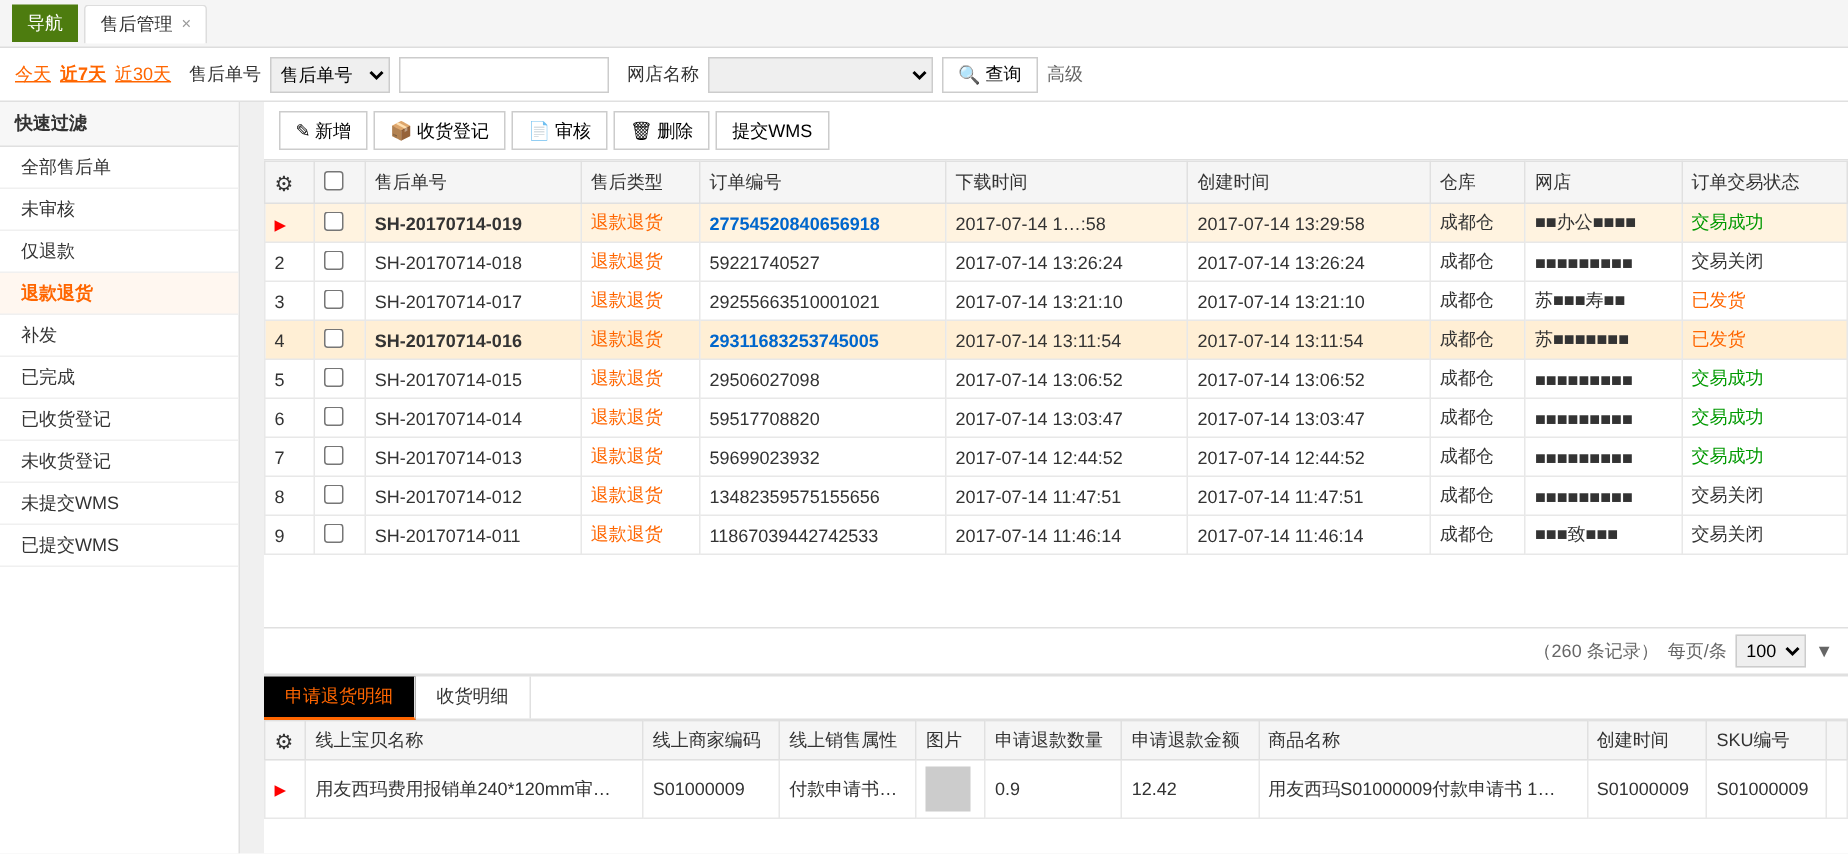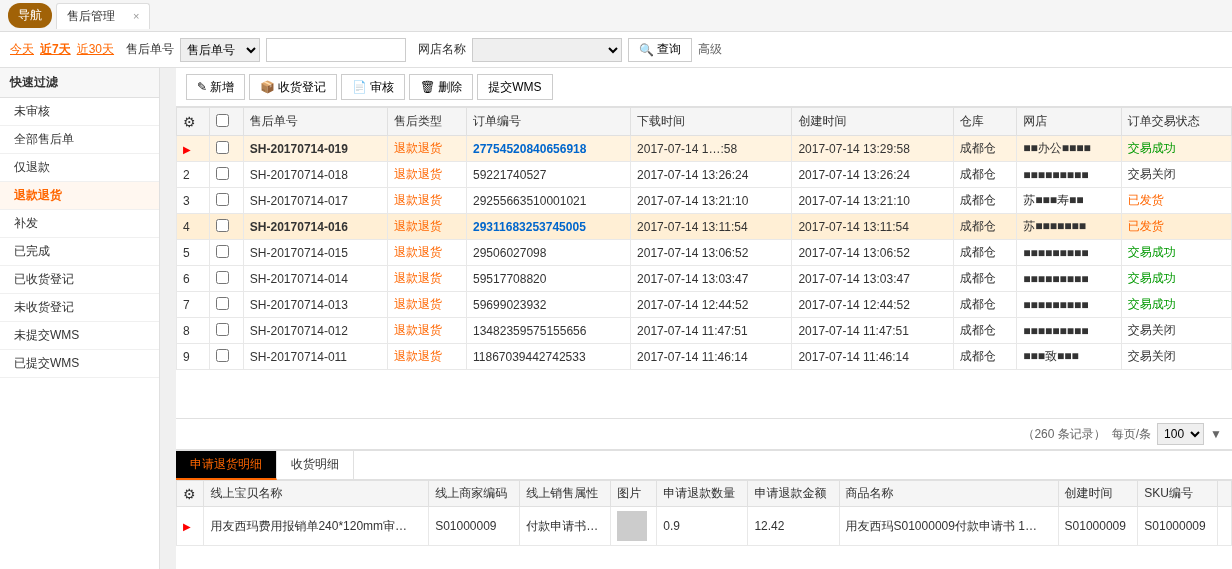--- a/index.html
+++ b/index.html
@@ -7,26 +7,26 @@
 
     
     .top-nav {
       display: flex; align-items: center;
       background: #f5f5f5;
       border-bottom: 1px solid #ddd;
       height: 32px;
       padding: 0 8px;
     }
     .nav-label {
-      background: #a16207; color: #fff; padding: 4px 10px; border-radius: 12px; margin-right: 4px; font-size: 12px;
+      background: #4d7c0f; color: #fff; padding: 4px 10px; border-radius: 0; margin-right: 4px; font-size: 12px;
     }
     .tab-active {
       background: #fff; border: 1px solid #ddd; border-bottom: none;
       padding: 4px 10px; border-radius: 3px 3px 0 0; color: #333;
-      display: flex; align-items: center; gap: 18px;
+      display: flex; align-items: center; gap: 6px;
     }
     .tab-close { color: #999; cursor: pointer; font-size: 11px; }
 
     
     .toolbar-row {
       background: #fff; border-bottom: 1px solid #e0e0e0;
       display: flex; align-items: center; padding: 5px 10px; gap: 6px; height: 36px;
     }
     .date-btn { color: #f60; text-decoration: underline; cursor: pointer; font-size: 12px; }
     .date-btn.active { color: #f60; font-weight: bold; }
@@ -162,22 +162,22 @@
     <span>查询</span>
   </button>
   <button class="advanced-btn">高级</button>
 </div>
 
 <div class="main-layout">
 
   <div class="left-sidebar">
     <div class="sidebar-header">快速过滤</div>
     <div id="sidebar-items-container">
+        <div class="sidebar-item">全部售后单</div>
         <div class="sidebar-item">未审核</div>
-        <div class="sidebar-item">全部售后单</div>
         <div class="sidebar-item">仅退款</div>
         <div class="sidebar-item active">退款退货</div>
         <div class="sidebar-item">补发</div>
         <div class="sidebar-item">已完成</div>
         <div class="sidebar-item">已收货登记</div>
         <div class="sidebar-item">未收货登记</div>
         <div class="sidebar-item">未提交WMS</div>
         <div class="sidebar-item">已提交WMS</div>
       </div>
   </div>

